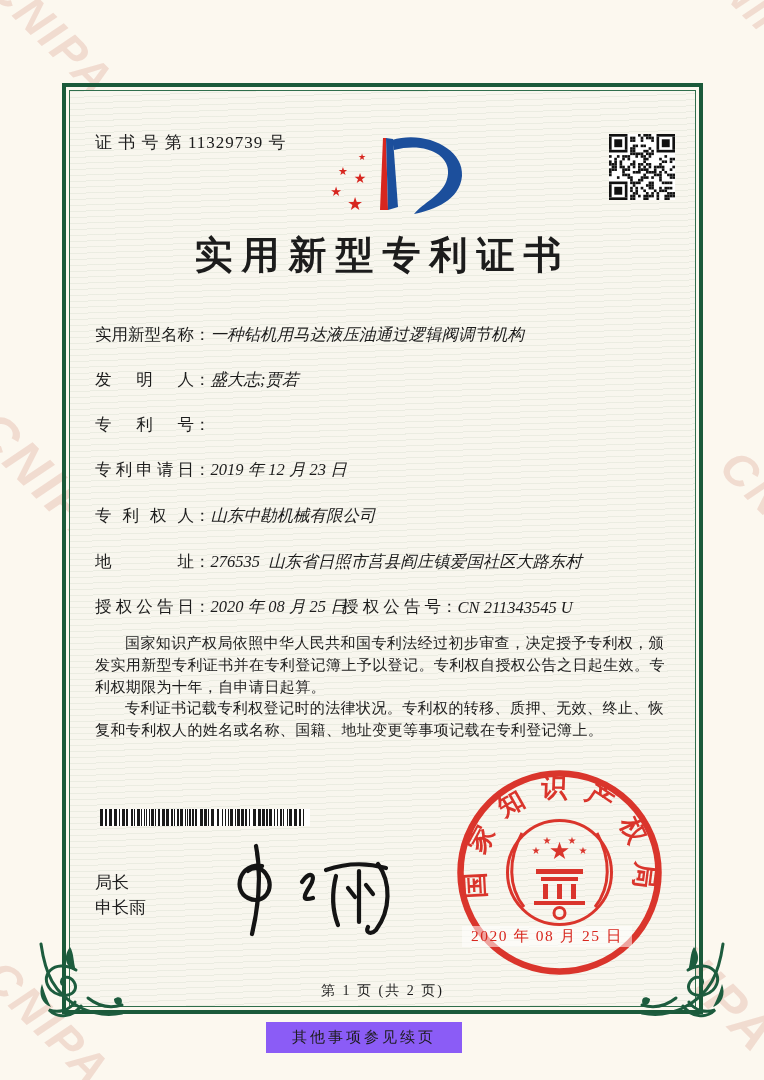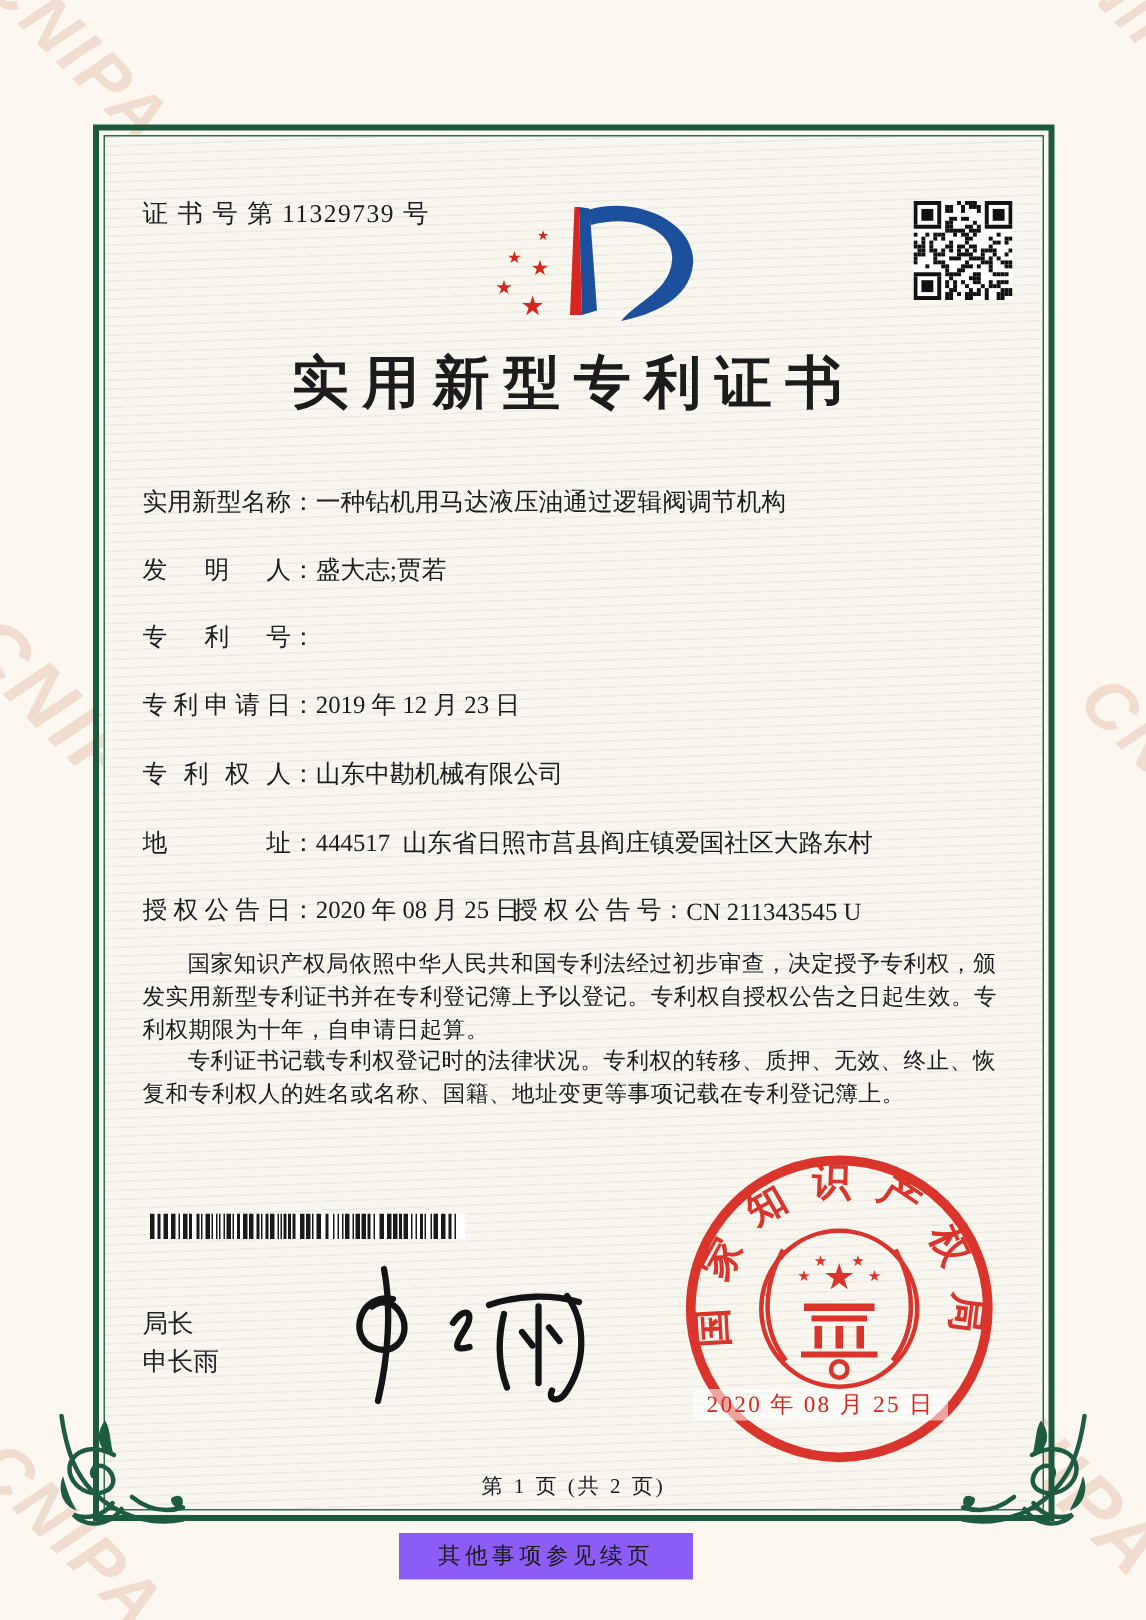--- a/index.html
+++ b/index.html
@@ -44,21 +44,21 @@
   .logo{position:absolute;left:312px;top:126px;width:160px;height:92px;}
   .qr{position:absolute;left:609px;top:134px;width:66px;height:66px;}
   .title{
     position:absolute;left:62px;top:230px;width:641px;text-align:center;
     font-size:38px;font-weight:700;letter-spacing:9px;
   }
   .fields{position:absolute;left:95px;top:324px;width:578px;font-size:16.5px;}
   .frow{position:absolute;left:0;width:578px;display:flex;align-items:baseline;white-space:pre-wrap;}
   .r0{top:0px}.r1{top:45px}.r2{top:90px}.r3{top:135px}.r4{top:181px}.r5{top:227px}.r6{top:272px}
   .flabel{display:inline-block;width:99px;text-align:justify;text-align-last:justify;flex:none;}
-  .fvalue{white-space:pre-wrap;}
+  .fvalue{white-space:pre-wrap;font-style:italic;}
   .patno{letter-spacing:1px;}
   .grant-second{position:absolute;left:247px;top:0;display:flex;align-items:flex-end;white-space:pre-wrap;}
   .paras{position:absolute;left:95px;top:633px;width:580px;font-size:15px;line-height:21.8px;letter-spacing:0.4px;}
   .paras p{margin:0;text-indent:2em;}
   .barcode{position:absolute;left:100px;top:809px;width:210px;height:17px;}
   .officer-title{position:absolute;left:95px;top:871px;font-size:17px;
     font-family:"Liberation Sans","DejaVu Sans",sans-serif;color:#222;}
   .officer-name{position:absolute;left:95px;top:896px;font-size:17px;
     font-family:"Liberation Sans","DejaVu Sans",sans-serif;color:#222;}
   .signature{position:absolute;left:218px;top:838px;width:180px;height:102px;}
@@ -338,21 +338,21 @@
       <div class="frow r2">
         <span class="flabel">专利号</span><span>：</span>
       </div>
       <div class="frow r3">
         <span class="flabel">专利申请日</span><span>：</span><span class="fvalue">2019 年 12 月 23 日</span>
       </div>
       <div class="frow r4">
         <span class="flabel">专利权人</span><span>：</span><span class="fvalue">山东中勘机械有限公司</span>
       </div>
       <div class="frow r5">
-        <span class="flabel">地址</span><span>：</span><span class="fvalue">444517  山东省日照市莒县阎庄镇爱国社区大路东村</span>
+        <span class="flabel">地址</span><span>：</span><span class="fvalue">276535  山东省日照市莒县阎庄镇爱国社区大路东村</span>
       </div>
       <div class="frow r6" style="position:absolute;">
         <span class="flabel">授权公告日</span><span>：</span><span class="fvalue">2020 年 08 月 25 日</span>
         <span class="grant-second">
           <span class="flabel">授权公告号</span><span>：</span><span class="fvalue">CN 211343545 U</span>
         </span>
       </div>
     </div>
 
     <div class="paras">

